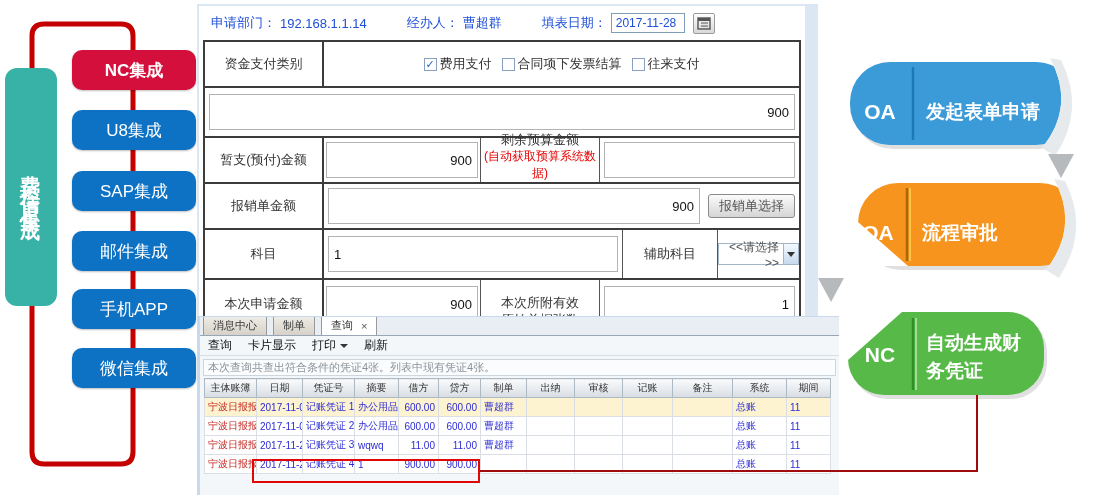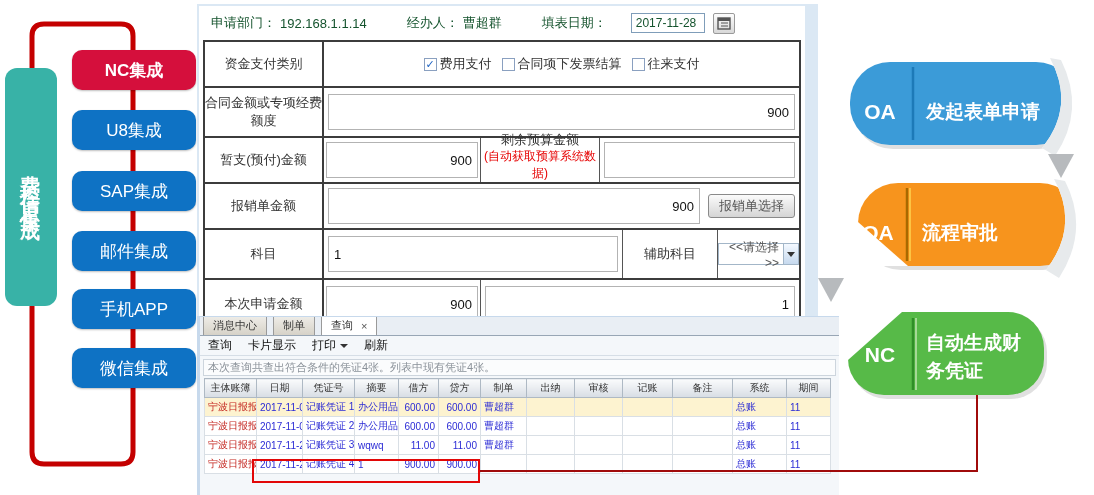--- a/index.html
+++ b/index.html
@@ -13,25 +13,25 @@
     background:#38b2a7; border-radius:12px; z-index:2; display:flex; align-items:center; justify-content:center; }
   .teal-bar span { writing-mode:vertical-rl; color:#fff; font-size:20px; font-weight:bold; letter-spacing:9px; }
   .side-btn { position:absolute; left:72px; width:124px; height:40px; border-radius:10px;
     background:#0e72c4; color:#fff; display:flex; align-items:center; justify-content:center;
     font-size:17px; z-index:2; box-shadow:0 1px 2px rgba(0,0,0,.25); }
   .side-btn.active { background:#d50f3c; font-weight:bold; }
 
   
   .form-shot { position:absolute; left:197px; top:4px; width:621px; height:314px; background:#fff;
     border:2px solid #dbe8f4; border-right:13px solid #dbe8f4; overflow:hidden; z-index:3; }
-  .form-head { height:34px; display:flex; align-items:center; font-size:13px; color:#14532d; padding-left:12px; }
+  .form-head { height:34px; display:flex; align-items:center; font-size:13px; color:#1d4ed8; padding-left:12px; }
   .form-head .lbl { margin-right:4px; }
   .form-head .val { margin-right:40px; }
   .datebox { width:74px; height:20px; border:1px solid #7f9db9; background:#fff; font-size:12px;
-    display:flex; align-items:center; padding-left:4px;margin-left:20px; }
+    display:flex; align-items:center; padding-left:4px; }
   .calbtn { width:22px; height:21px; margin-left:8px; border:1px solid #9a9a9a; border-radius:2px;
     background:linear-gradient(#fdfdfd,#d8d8d8); display:flex; align-items:center; justify-content:center; }
   .ftable { margin-left:4px; width:598px; border:2px solid #3c3c3c; }
   .frow { display:flex; border-bottom:2px solid #3c3c3c; }
   .frow:last-child { border-bottom:none; }
   .fcell { display:flex; align-items:center; font-size:13px; color:#333; }
   .fcell.lab { width:119px; flex:none; justify-content:center; border-right:2px solid #3c3c3c; text-align:center; }
   .fcell.div { border-right:1px solid #555; }
   .fcell.grow { flex:1; }
   .tbox { border:1px solid #b3b3b3; background:#fff; height:30px; display:flex; align-items:center;
@@ -147,21 +147,20 @@
             </span>
             <span class="cb">
               <span class="cbbox"></span>
               <span>往来支付</span>
             </span>
           </div>
         </div>
       </div>
 
       <div class="frow" style="height:50px">
-        <div class="fcell lab" style="text-align:center">合同金额或专项经费额度</div>
         <div class="fcell grow" style="padding:0 4px">
           <div class="tbox num" style="flex:1">900</div>
         </div>
       </div>
 
       <div class="frow" style="height:46px">
         <div class="fcell lab">暂支(预付)金额</div>
         <div class="fcell div" style="width:157px;padding:0 2px">
           <div class="tbox num" style="flex:1">900</div>
         </div>
@@ -195,20 +194,24 @@
                 <span class="tri-dn"></span>
               </span>
           </div>
         </div>
       </div>
 
       <div class="frow" style="height:48px;border-bottom:none">
         <div class="fcell lab">本次申请金额</div>
         <div class="fcell div" style="width:157px;padding:0 2px">
           <div class="tbox num" style="flex:1">900</div>
+        </div>
+        <div class="fcell div stack" style="width:119px">
+          <span>本次所附有效</span>
+          <span>原始单据张数</span>
         </div>
         <div class="fcell grow" style="padding:0 4px">
           <div class="tbox num" style="flex:1">1</div>
         </div>
       </div>
     </div>
   </div>
 
   <div class="grid-shot">
     <div class="tabbar">

